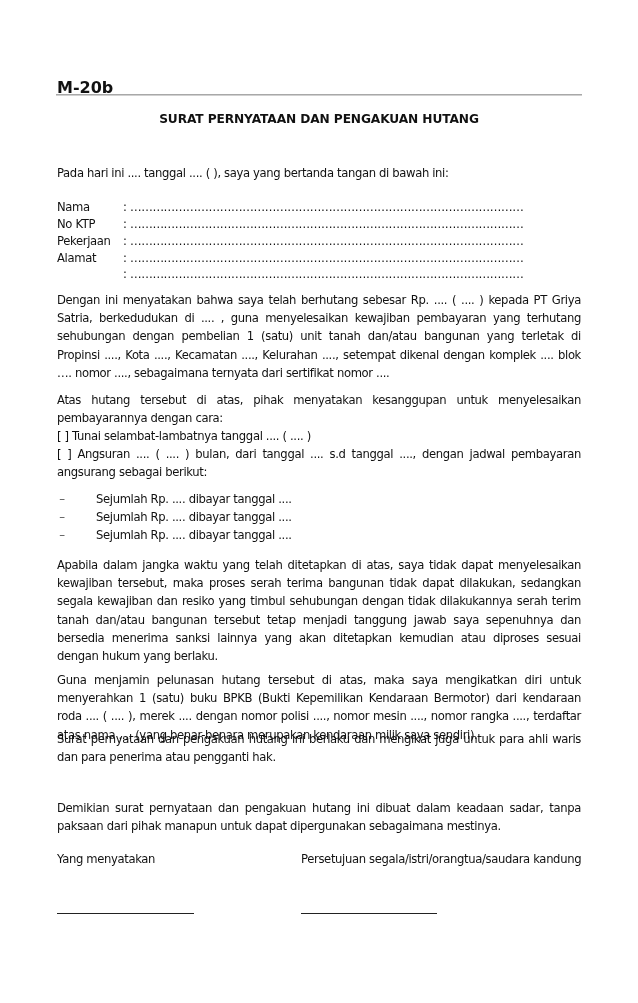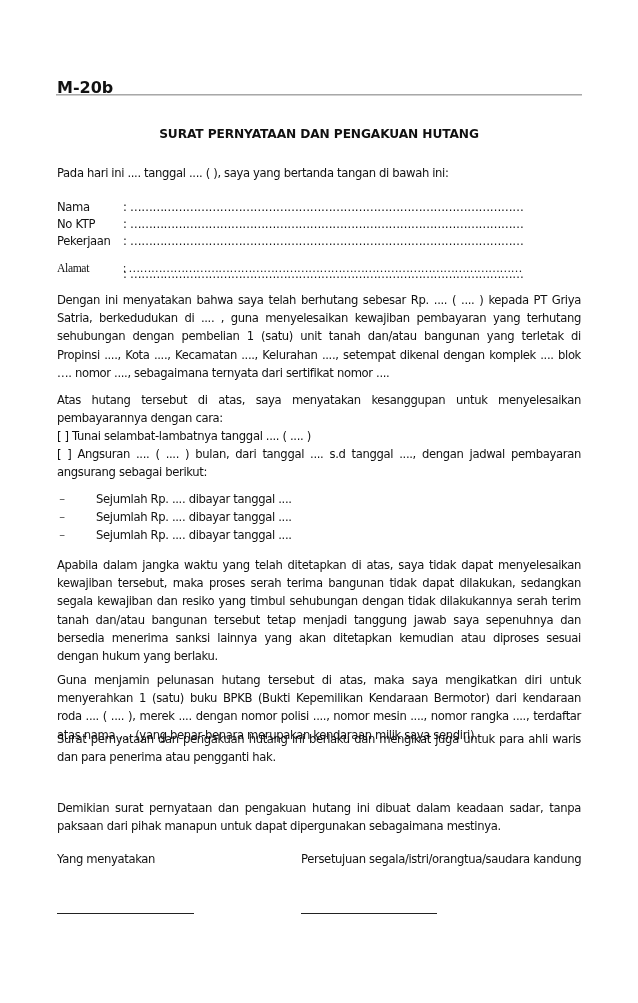--- a/index.html
+++ b/index.html
@@ -4,21 +4,21 @@
 <style>
   html, body { margin: 0; padding: 0; background: #ffffff; }
   body {
     width: 638px; height: 1003px; position: relative; overflow: hidden;
     font-family: "DejaVu Sans", sans-serif; color: #111111;
     font-size: 11.6px; letter-spacing: -0.35px;
   }
   .page { position: absolute; left: 57px; top: 0; width: 524px; }
   .code { position: absolute; left: 0; top: 78px; font-weight: bold; font-size: 16px; letter-spacing: 0; }
   .rule { position: absolute; left: -1px; top: 94px; width: 526px; height: 1px; background: #a8a8a8; border-bottom: 1px solid #d0d0d0; }
-  .title { position: absolute; left: 0; top: 112px; width: 524px; text-align: center; font-weight: bold; font-size: 12.2px; letter-spacing: -0.1px; margin-top: 15px; }
+  .title { position: absolute; left: 0; top: 112px; width: 524px; text-align: center; font-weight: bold; font-size: 12.2px; letter-spacing: -0.1px; }
   .line { position: absolute; left: 0; white-space: nowrap; line-height: 18px; }
   .para { position: absolute; left: 0; width: 524px; line-height: 18.2px; text-align: justify; }
   .field { position: absolute; left: 0; height: 17px; line-height: 17px; white-space: nowrap; width: 524px; }
   .field .lbl { position: absolute; left: 0; }
   .field .val { position: absolute; left: 66px; }
   .opt { position: absolute; left: 0; width: 524px; line-height: 18.2px; }
   .bullet { position: absolute; left: 0; line-height: 18px; white-space: nowrap; }
   .bullet .dash { position: absolute; left: -2px; width: 10px; text-align: center; color: #555; }
   .bullet .btxt { position: absolute; left: 39px; }
   .sig-label { position: absolute; white-space: nowrap; line-height: 18px; }
@@ -40,33 +40,33 @@
       <span class="val">: ……………………………………………………………………………………………</span>
     </div>
     <div class="field" style="top:216px;">
       <span class="lbl">No KTP</span>
       <span class="val">: ……………………………………………………………………………………………</span>
     </div>
     <div class="field" style="top:233px;">
       <span class="lbl">Pekerjaan</span>
       <span class="val">: ……………………………………………………………………………………………</span>
     </div>
-    <div class="field" style="top:260px;font-family:Liberation Serif, serif;">
+    <div class="field" style="top:250px;">
       <span class="lbl">Alamat</span>
       <span class="val">: ……………………………………………………………………………………………</span>
     </div>
     <div class="field" style="top:266px;">
       <span class="lbl"></span>
       <span class="val">: ……………………………………………………………………………………………</span>
     </div>
   </div>
 
   <div class="para" style="top:291px;">Dengan ini menyatakan bahwa saya telah berhutang sebesar Rp. .... ( .... ) kepada PT Griya Satria, berkedudukan di .... , guna menyelesaikan kewajiban pembayaran yang terhutang sehubungan dengan pembelian 1 (satu) unit tanah dan/atau bangunan yang terletak di Propinsi ...., Kota ...., Kecamatan ...., Kelurahan ...., setempat dikenal dengan komplek .... blok …. nomor ...., sebagaimana ternyata dari sertifikat nomor ....</div>
 
-  <div class="para" style="top:391px;">Atas hutang tersebut di atas, saya menyatakan kesanggupan untuk menyelesaikan pembayarannya dengan cara:</div>
+  <div class="para" style="top:391px;">Atas hutang tersebut di atas, pihak menyatakan kesanggupan untuk menyelesaikan pembayarannya dengan cara:</div>
 
   <div class="opt" style="top:427px;">[  ] Tunai selambat-lambatnya tanggal .... ( .... )</div>
   <div class="opt" style="top:445px; text-align: justify;">[   ] Angsuran .... ( .... ) bulan, dari tanggal .... s.d tanggal ...., dengan jadwal pembayaran angsurang sebagai berikut:</div>
 
   <div>
     <div class="bullet" style="top:490px; left:0;">
       <span class="dash" style="left:0;">–</span>
       <span class="btxt">Sejumlah Rp. .... dibayar tanggal ....</span>
     </div>
     <div class="bullet" style="top:508px; left:0;">

